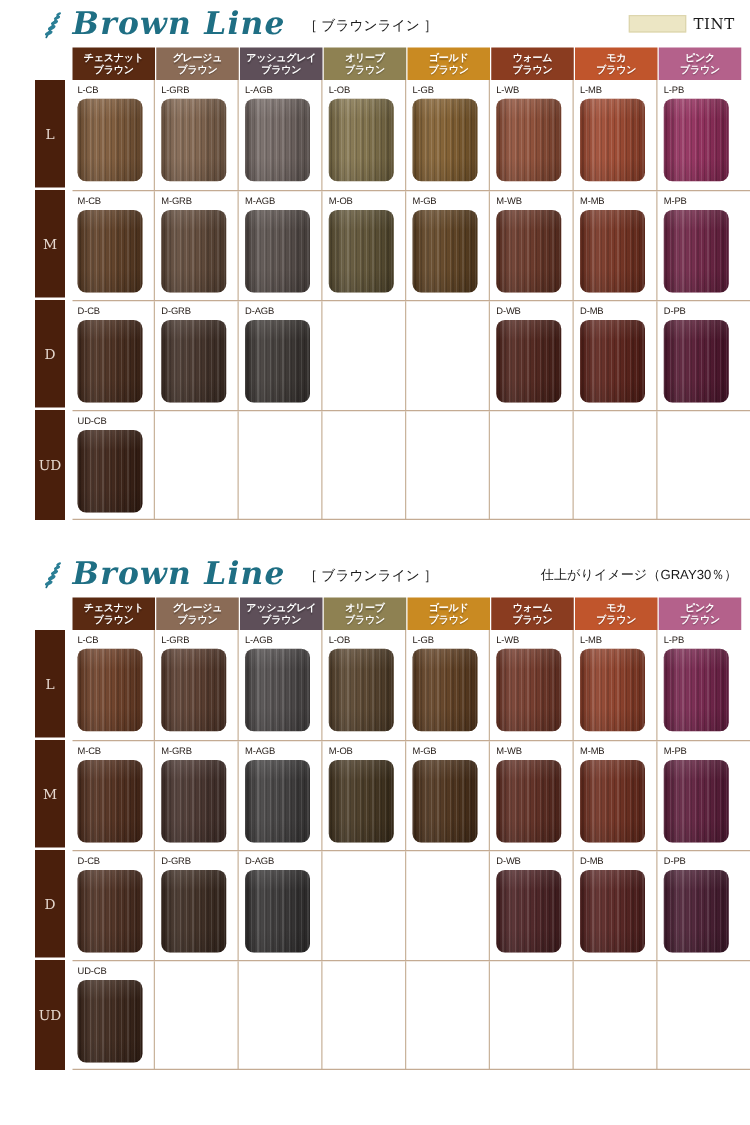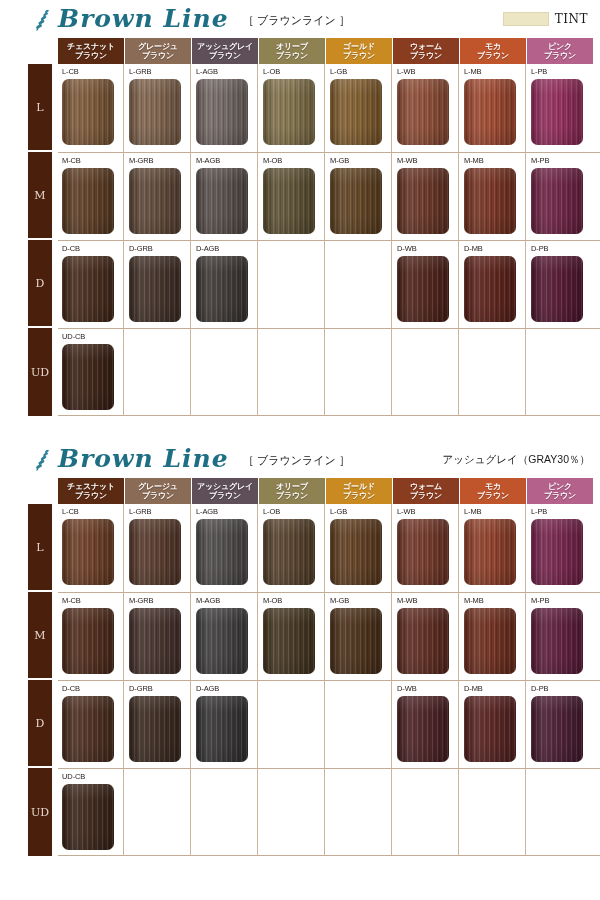--- a/index.html
+++ b/index.html
@@ -419,21 +419,21 @@
   <g fill="#2b7f96">
     <ellipse cx="6" cy="18.5" rx="3.3" ry="1.5" transform="rotate(-28 6 18.5)"></ellipse>
     <ellipse cx="8.4" cy="14.2" rx="3.3" ry="1.5" transform="rotate(-28 8.4 14.2)"></ellipse>
     <ellipse cx="10.6" cy="10" rx="3.1" ry="1.4" transform="rotate(-28 10.6 10)"></ellipse>
     <ellipse cx="12.6" cy="6.2" rx="2.7" ry="1.2" transform="rotate(-28 12.6 6.2)"></ellipse>
     <ellipse cx="13.9" cy="3.2" rx="2.1" ry="1.0" transform="rotate(-28 13.9 3.2)"></ellipse>
   </g>
 </svg></span>
         <div class="brand">Brown Line</div>
         <div class="brand-jp">［ ブラウンライン ］</div>
-        <div class="finish-note">アッシュグレイ（GRAY30％）</div>
+        <div class="finish-note">仕上がりイメージ（GRAY30％）</div>
       </div>
       <div class="head-band">
         <div class="head-cell" style="background: rgb(90, 42, 18);">
           <span>チェスナット</span>
           <span>ブラウン</span>
         </div>
         <div class="head-cell" style="background: rgb(138, 107, 86);">
           <span>グレージュ</span>
           <span>ブラウン</span>
         </div>

